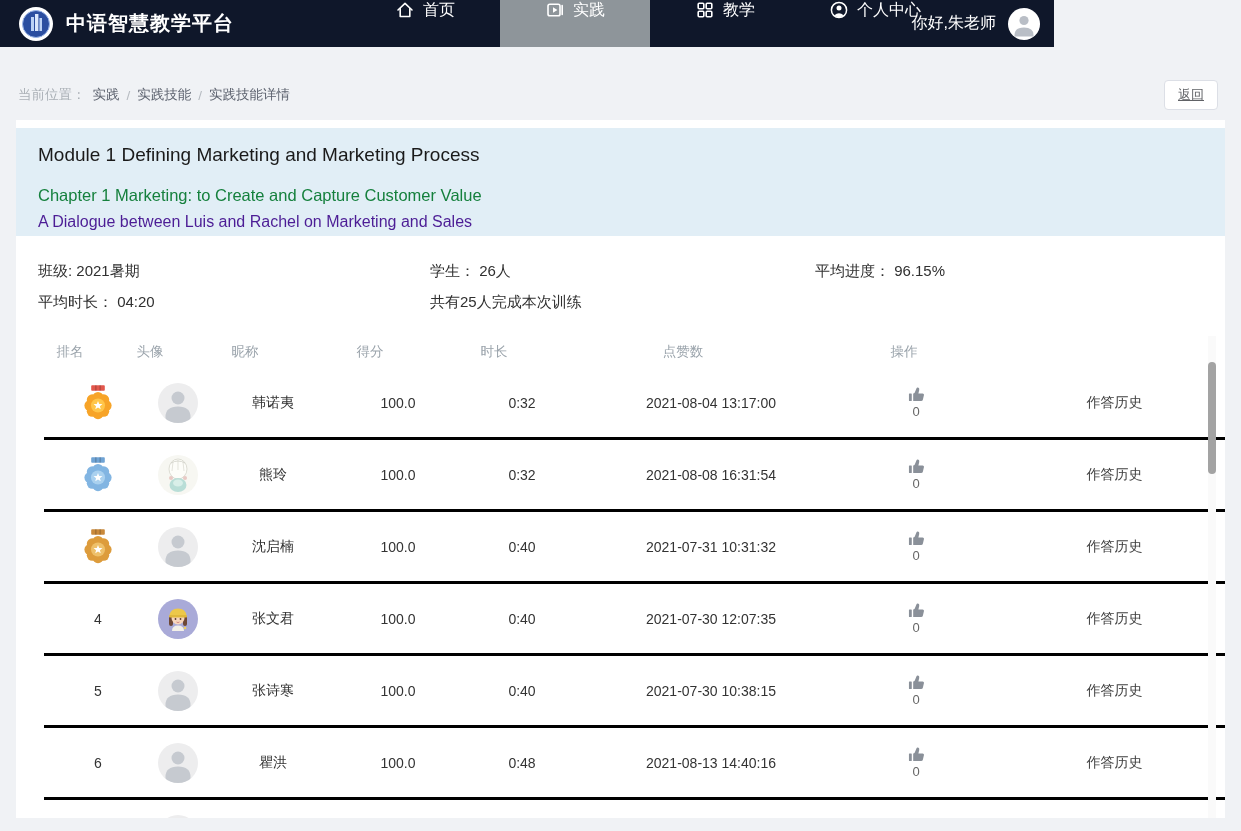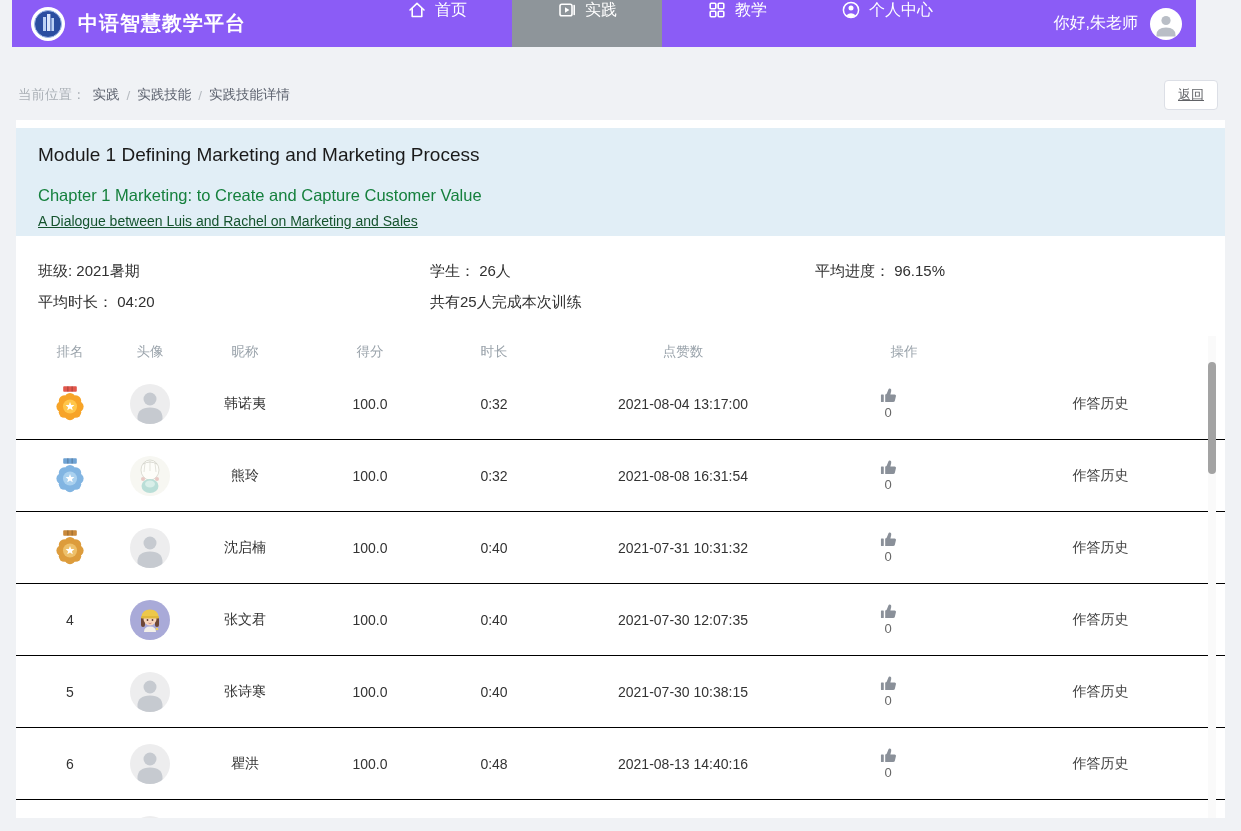--- a/index.html
+++ b/index.html
@@ -3,21 +3,21 @@
 <meta charset="utf-8">
 <style>
   * { box-sizing: border-box; margin: 0; padding: 0; }
   html,body { width:1241px; height:831px; overflow:hidden; }
   body {
     font-family: "Liberation Sans","DejaVu Sans",sans-serif;
     background:#f0f2f5; position:relative; color:#333;
   }
 
   
-  .navbar { position:absolute; left:0; top:0; width:1184px; height:47px; background:#8b5cf6; z-index:5;margin-left:12px; }
+  .navbar { position:absolute; left:0; top:0; width:1054px; height:47px; background:#0f172a; z-index:5; }
   .brand { position:absolute; left:18px; top:5px; height:37px; display:flex; align-items:center; gap:12px; }
   .logo { width:36px; height:36px; }
   .brand-title { color:#fff; font-size:20px; font-weight:bold; letter-spacing:1px; }
   .nav-items { position:absolute; left:350px; top:0; height:47px; display:flex; }
   .nav-item { width:150px; height:47px; display:flex; align-items:flex-start; justify-content:center; gap:8px;
               color:#fff; font-size:16px; cursor:pointer; }
   .nav-item.active { background:#8e959a; }
   .nav-item svg { width:20px; height:20px; }
   .nav-right { position:absolute; right:14px; top:0; height:47px; display:flex; align-items:center; gap:12px; }
   .greeting { color:#fff; font-size:16px; }
@@ -29,37 +29,37 @@
   .crumb-sep { color:#b5bac0; }
   .back-btn { position:absolute; right:23px; top:80px; width:54px; height:30px; background:#fff;
               border:1px solid #dcdfe6; border-radius:4px; color:#606266; font-size:13px; cursor:pointer;
               font-family:inherit;text-decoration:underline; }
 
   
   .card { position:absolute; left:16px; top:120px; width:1209px; height:698px; background:#fff; overflow:hidden; }
   .course-box { position:absolute; left:0; top:8px; width:1209px; height:108px; background:#e1eef6; padding:16px 22px 0 22px; }
   .course-module { font-size:19px; color:#1a1a1a; margin-bottom:20px; }
   .course-chapter { font-size:16.5px; color:#15803d; margin-bottom:8px; }
-  .course-lesson { font-size:14px; color:#14532d;text-decoration:underline; }
+  .course-lesson { font-size:16px; color:#4c1d95; }
 
   
   .stats { position:absolute; left:22px; right:22px; top:140px; height:70px; font-size:15px; color:#303030; }
   .stat-col { position:absolute; top:0; }
   .stat-col1 { left:0; }  .stat-col2 { left:392px; }  .stat-col3 { left:777px; }
   .stat-line { height:22px; line-height:22px; }
   .stat-line + .stat-line { margin-top:9px; }
 
   
   .thead, .trow { display:grid; grid-template-columns:80px 80px 110px 140px 108px 270px 140px 1fr; padding:0 14px; align-items:center; }
   .thead { position:absolute; left:0; top:216px; width:1209px; height:32px; font-size:13.5px; color:#9aa3ab; }
   .thead > div { text-align:center; }
   .thead .h5 { text-align:left; padding-left:64px; }
   .thead .h7, .c-action { padding-left:32px; }
   .tbody { position:absolute; left:0; top:248px; width:1209px; bottom:0; overflow:hidden; }
-  .trow { height:72px; border-bottom:1px solid #000000; font-size:14px; color:#333; }
+  .trow { height:72px; border-bottom:3px solid #000000; font-size:14px; color:#333;margin-left:28px; }
   .cell { display:flex; align-items:center; justify-content:center; text-align:center; }
   .rank-num { font-size:14px; color:#333; }
   .medal { width:34px; height:38px; }
   .avatar { width:40px; height:40px; }
   .c-likes { flex-direction:column; gap:0px; }
   .thumb { width:17px; height:17px; cursor:pointer; }
   .like-count { font-size:13px; color:#666; margin-top:1px; }
   .history-link { color:#404040; font-size:14px; cursor:pointer; text-decoration:none; }
 
   

